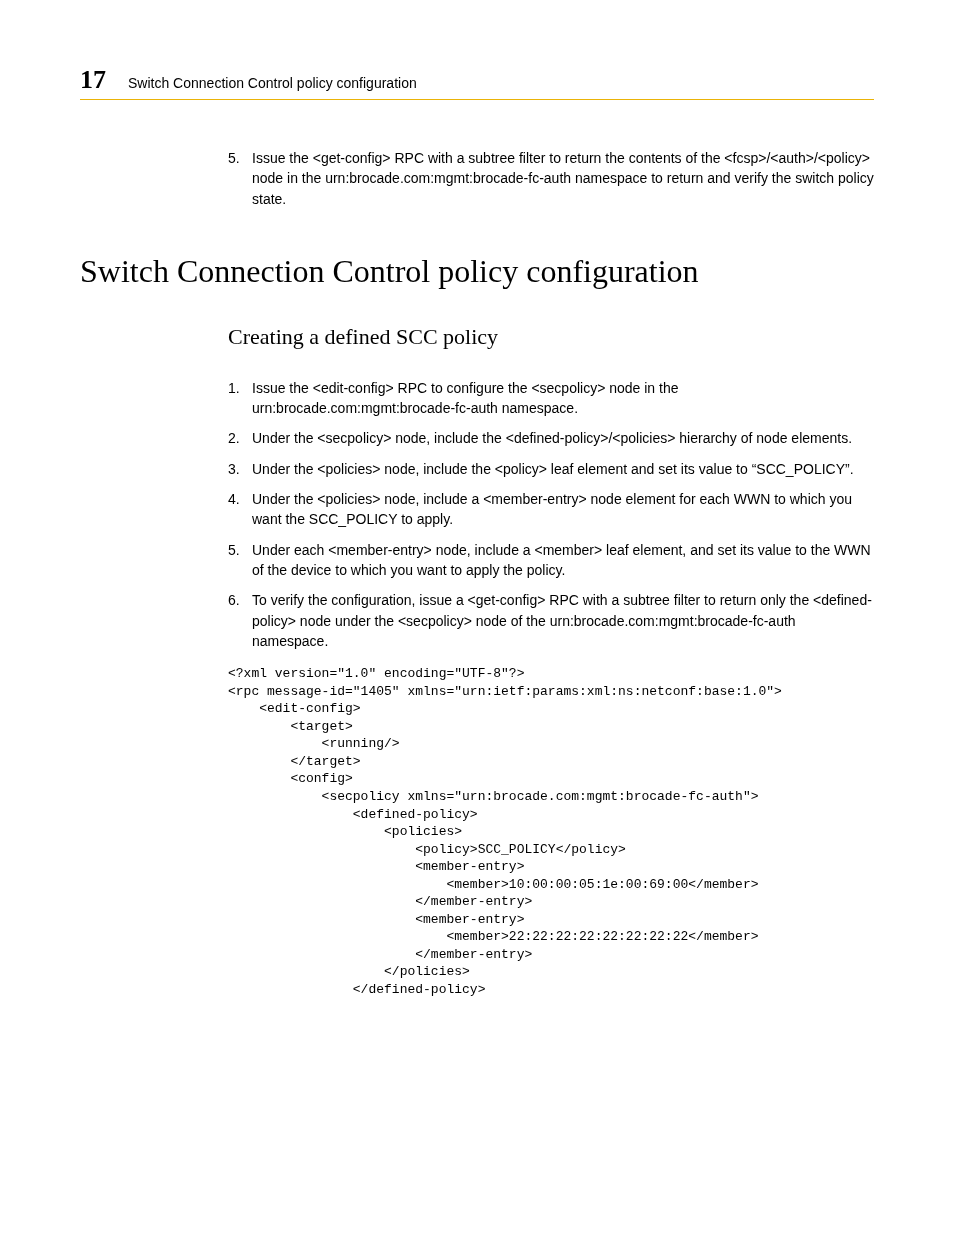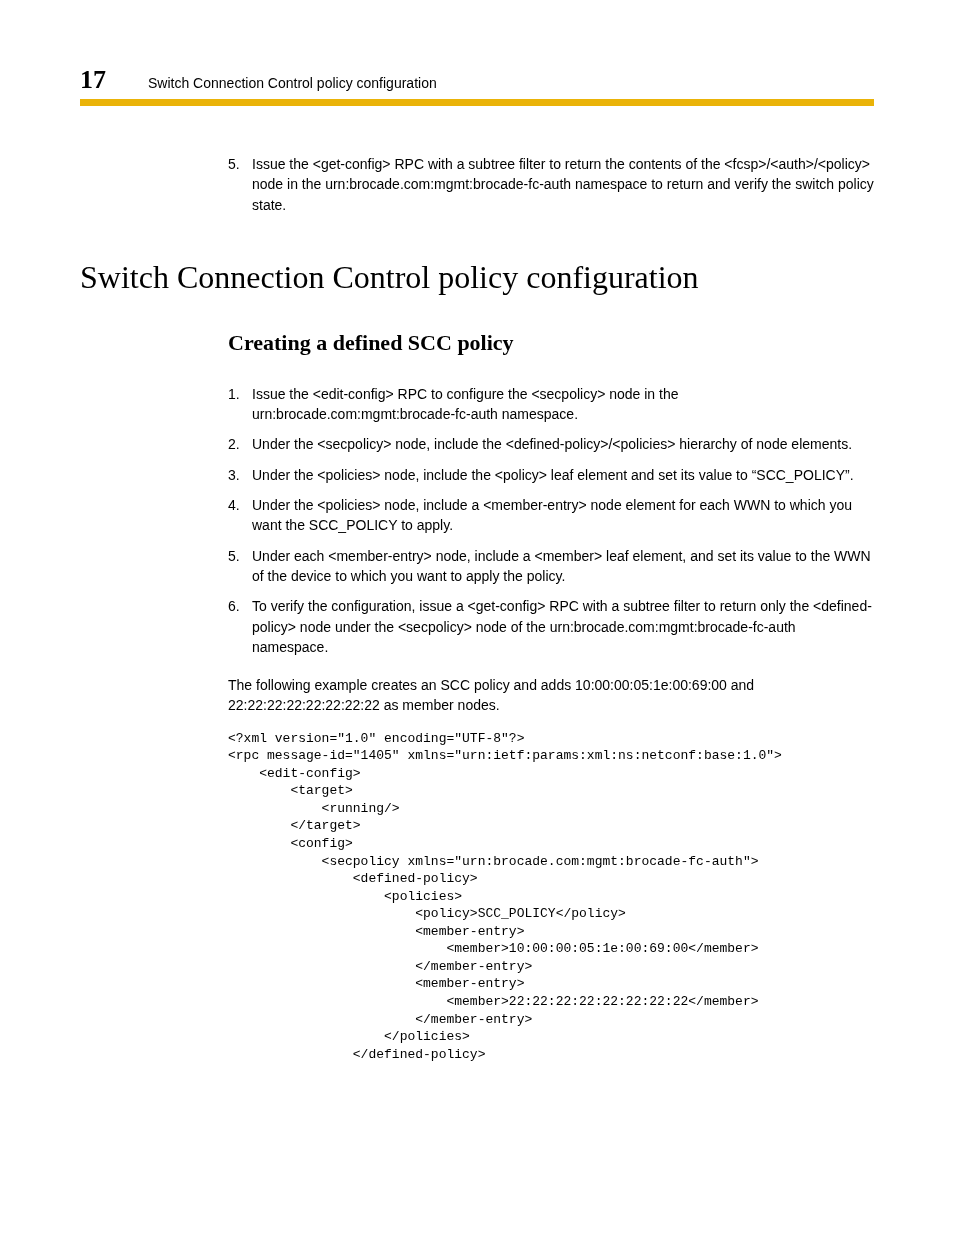--- a/index.html
+++ b/index.html
@@ -8,24 +8,23 @@
       height: 1235px;
       background: #fff;
       font-family: Arial, Helvetica, sans-serif;
       color: #000;
       padding: 65px 80px 60px 80px;
       position: relative;
     }
     .header {
       display: flex;
       align-items: baseline;
-      border-bottom: 7px solid #eab308;
+      border-bottom: 1px solid #eab308;
       padding-bottom: 4px;
       margin-bottom: 48px;
-      gap: 20px;
     }
     .chapter-num {
       font-family: Georgia, 'Times New Roman', serif;
       font-size: 26px;
       font-weight: bold;
       margin-right: 22px;
     }
     .chapter-title {
       font-size: 14px;
       color: #000;
@@ -59,21 +58,21 @@
       font-size: 32px;
       margin-top: 44px;
       margin-bottom: 22px;
     }
     .para {
       font-size: 14px;
       line-height: 1.45;
     }
     h2.subhead {
       font-family: Georgia, 'Times New Roman', serif;
-      font-weight: bold;
+      font-weight: normal;
       font-size: 22px;
       margin-top: 34px;
       margin-bottom: 28px;
     }
     .sp-above { margin-top: 18px; }
     .code-block {
       font-family: 'Courier New', Courier, monospace;
       font-size: 13px;
       white-space: pre;
       line-height: 1.35;
@@ -124,21 +123,20 @@
   </div>
   <div class="ol-item">
     <div class="ol-num">5.</div>
     <div class="ol-text">Under each &lt;member-entry&gt; node, include a &lt;member&gt; leaf element, and set its value to the WWN of the device to which you want to apply the policy.</div>
   </div>
   <div class="ol-item">
     <div class="ol-num">6.</div>
     <div class="ol-text">To verify the configuration, issue a &lt;get-config&gt; RPC with a subtree filter to return only the &lt;defined-policy&gt; node under the &lt;secpolicy&gt; node of the urn:brocade.com:mgmt:brocade-fc-auth namespace.</div>
   </div>
 
-  <div class="para sp-above">The following example creates an SCC policy and adds 10:00:00:05:1e:00:69:00 and 22:22:22:22:22:22:22:22 as member nodes.</div>
 
   <div class="code-block">&lt;?xml version="1.0" encoding="UTF-8"?&gt;
 &lt;rpc message-id="1405" xmlns="urn:ietf:params:xml:ns:netconf:base:1.0"&gt;
     &lt;edit-config&gt;
         &lt;target&gt;
             &lt;running/&gt;
         &lt;/target&gt;
         &lt;config&gt;
             &lt;secpolicy xmlns="urn:brocade.com:mgmt:brocade-fc-auth"&gt;
                 &lt;defined-policy&gt;

